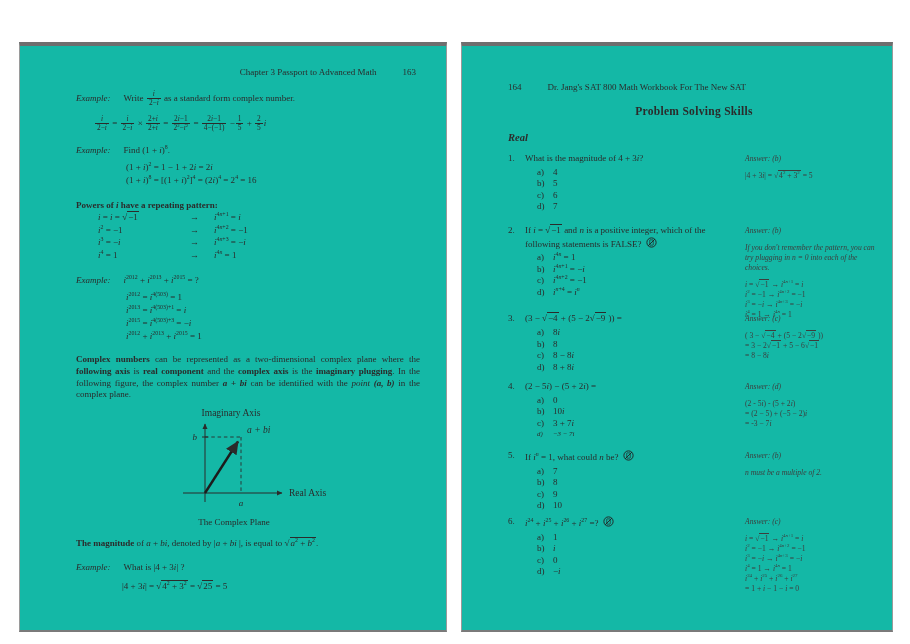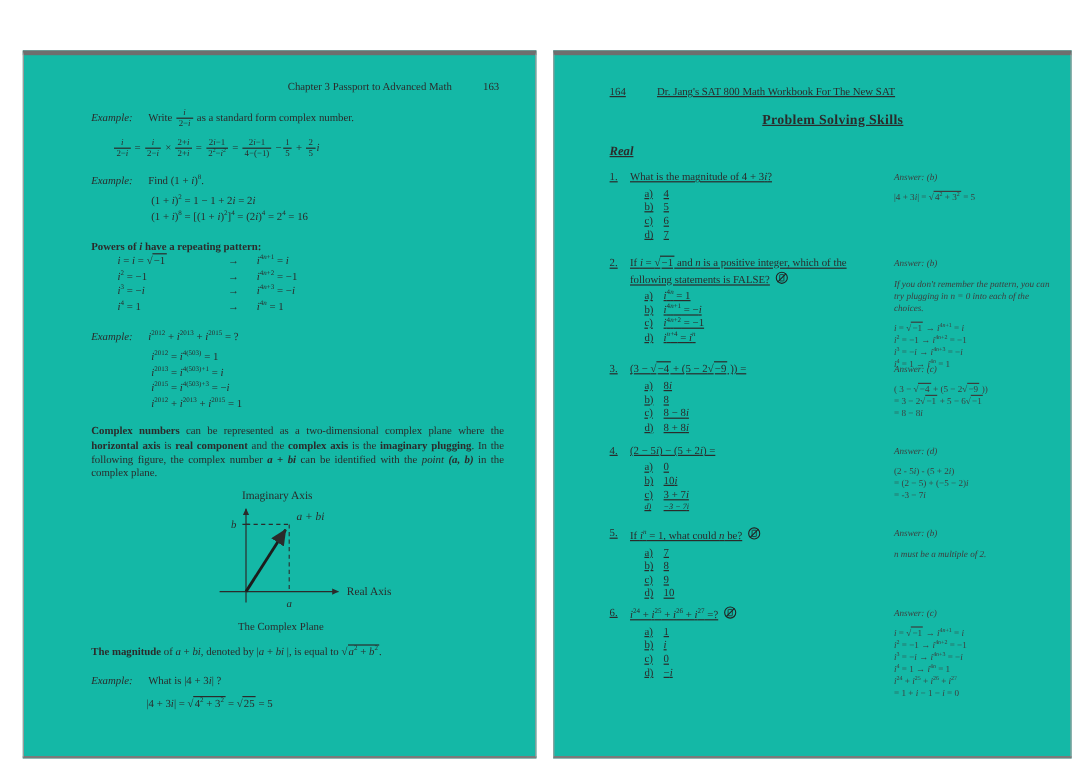--- a/index.html
+++ b/index.html
@@ -10,21 +10,21 @@
   }
   .page{
     position:absolute;top:42px;height:590px;background:#14b8a6;box-sizing:border-box;
     border-top:4px solid #6e6e6e;border-left:1px solid #9a9a9a;
     border-right:1px solid #9a9a9a;border-bottom:2px solid #7a7a7a;
     overflow:hidden;
   }
   #page-left{left:19px;width:428px;}
   #page-right{left:461px;width:432px;}
   .inner{padding:20px 26px 0 56px;font-size:9px;line-height:1.34;}
-  .inner-r{padding:25px 12px 0 46px;font-size:9px;line-height:1.3;text-decoration:underline;}
+  .inner-r{padding:36px 12px 0 46px;font-size:9px;line-height:1.3;}
 
   
   .hdr-l{display:flex;justify-content:flex-end;gap:26px;padding-right:4px;}
   .ex{margin-top:12px;}
   .exl{font-style:italic;margin-right:13px;}
   .eq1row{margin-top:7px;margin-left:18px;}
   .eqlines{margin-top:5px;margin-left:50px;line-height:1.45;}
   .powers-title{font-weight:bold;margin-top:12px;}
   .prow{display:flex;margin-left:22px;line-height:1.4;}
   .pl{width:92px;}
@@ -120,21 +120,21 @@
     <div class="ex">
       <span class="exl">Example:</span><span><i>i</i><sup>2012</sup> + <i>i</i><sup>2013</sup> + <i>i</i><sup>2015</sup> = ?</span>
     </div>
     <div class="ex3lines">
       <div><i>i</i><sup>2012</sup> = <i>i</i><sup>4(503)</sup> = 1</div>
       <div><i>i</i><sup>2013</sup> = <i>i</i><sup>4(503)+1</sup> = <i>i</i></div>
       <div><i>i</i><sup>2015</sup> = <i>i</i><sup>4(503)+3</sup> = −<i>i</i></div>
       <div><i>i</i><sup>2012</sup> + <i>i</i><sup>2013</sup> + <i>i</i><sup>2015</sup> = 1</div>
     </div>
 
-    <div class="para"><b>Complex numbers</b> can be represented as a two-dimensional complex plane where the <b>horizontal axis</b> is <b>real component</b> and the <b>complex axis</b> is the <b>imaginary plugging</b>. In the following figure, the complex number <b><i>a</i> + <i>bi</i></b> can be identified with the <i>point</i> <b><i>(a, b)</i></b> in the complex plane.</div>
+    <div class="para"><b>Complex numbers</b> can be represented as a two-dimensional complex plane where the <b>following axis</b> is <b>real component</b> and the <b>complex axis</b> is the <b>imaginary plugging</b>. In the following figure, the complex number <b><i>a</i> + <i>bi</i></b> can be identified with the <i>point</i> <b><i>(a, b)</i></b> in the complex plane.</div>
 
     <div class="fig">
       <svg width="230" height="106" viewBox="0 0 230 106">
         <defs>
           <marker id="ah" markerWidth="7" markerHeight="7" refX="5.2" refY="2.6" orient="auto">
             <path d="M0,0 L5.6,2.6 L0,5.2 Z" fill="#2b2b2b"></path>
           </marker>
         </defs>
         <text x="112" y="11" text-anchor="middle" font-size="9.5">Imaginary Axis</text>
         <line x1="86" y1="97" x2="86" y2="19" stroke="#2b2b2b" stroke-width="1" marker-end="url(#ah)"></line>

